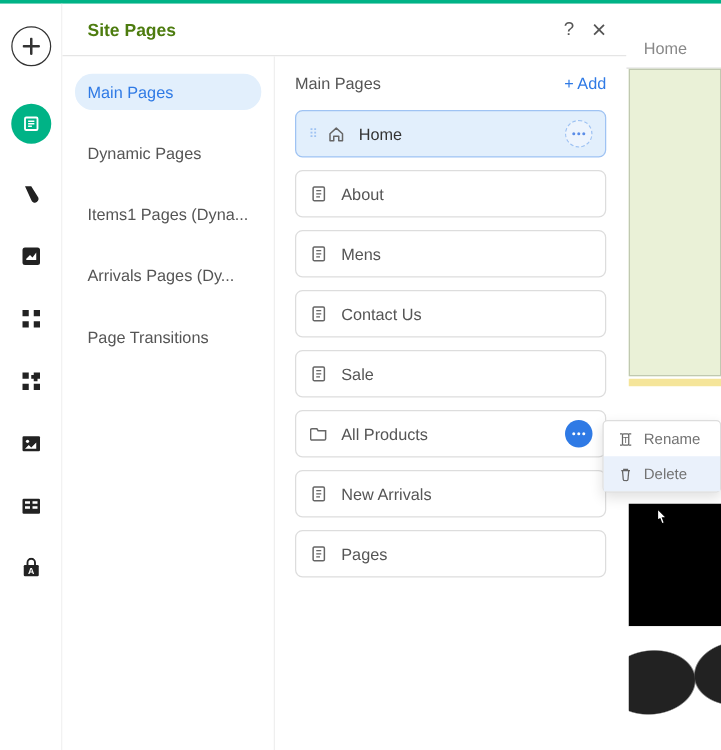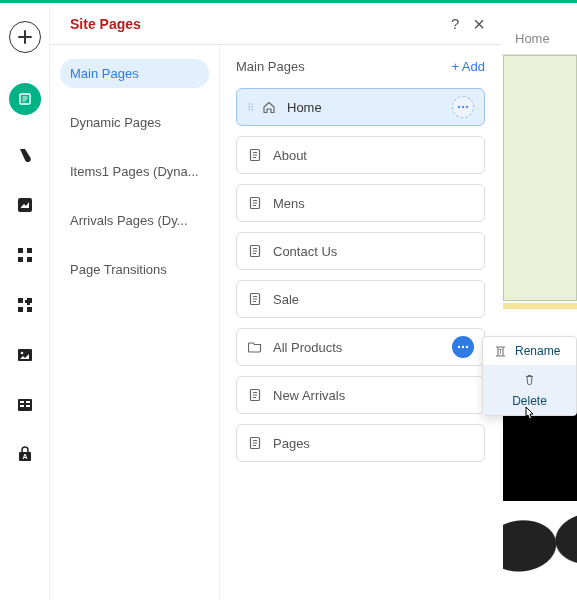--- a/index.html
+++ b/index.html
@@ -16,21 +16,21 @@
     .right-preview { position: absolute; top: 3px; left: 501px; width: 76px; height: 597px; background: #fff; }
     .home-tab { position: absolute; top: 20px; left: 0; right: 0; height: 32px; display: flex; align-items: center; padding-left: 14px; color: #888; font-size: 13px; border-bottom: 1px solid #ddd; }
     .preview-pastel { position: absolute; top: 52px; left: 2px; right: 0; height: 246px; background: #eaf1d7; border: 1px solid #c0c9b0; }
     .preview-yellow { position: absolute; top: 300px; left: 2px; right: 0; height: 6px; background: #f5e59a; }
     .preview-black { position: absolute; top: 400px; left: 2px; right: 0; height: 98px; background: #000; }
     .preview-sunglass { position: absolute; top: 498px; left: 2px; right: 0; height: 102px; background: linear-gradient(#fff, #fff); overflow: hidden; }
     .preview-sunglass::after { content: ""; position: absolute; top: 8px; left: -14px; width: 120px; height: 70px; background: radial-gradient(ellipse 36px 26px at 32px 34px, #222 0, #222 96%, transparent 100%), radial-gradient(ellipse 36px 26px at 102px 34px, #222 0, #222 96%, transparent 100%); transform: rotate(-6deg); }
 
     .panel { position: absolute; top: 3px; left: 50px; width: 451px; height: 597px; background: #fff; }
     .panel-header { height: 42px; display: flex; align-items: center; justify-content: space-between; padding: 0 16px 0 20px; border-bottom: 1px solid #e5e5e5; }
-    .panel-title { font-size: 14px; font-weight: 700; color: #b91c1c; }
+    .panel-title { font-size: 14px; font-weight: 700; color: #4d7c0f; }
     .panel-header-icons { display: flex; gap: 14px; align-items: center; color: #555; }
 
     .panel-body { display: flex; height: calc(100% - 42px); }
     .cats { width: 170px; padding: 14px 10px; border-right: 1px solid #efefef; }
     .cat-item { padding: 7px 10px; font-size: 13px; color: #555; border-radius: 14px; cursor: pointer; white-space: nowrap; overflow: hidden; text-overflow: ellipsis; }
     .cat-item.active { background: #e2effc; color: #2f7ae5; }
     .cat-item + .cat-item { margin-top: 20px; }
 
     .pages-col { flex: 1; padding: 14px 16px 14px 16px; }
     .pages-head { display: flex; justify-content: space-between; align-items: center; margin-bottom: 14px; }
@@ -40,22 +40,22 @@
     .page-row { height: 38px; border: 1px solid #ddd; border-radius: 6px; display: flex; align-items: center; padding: 0 10px 0 10px; margin-bottom: 10px; font-size: 13px; color: #555; position: relative; cursor: pointer; }
     .page-row.selected { background: #e2effc; border-color: #9fc3f3; color: #333; }
     .drag-handle { width: 10px; color: #9fc3f3; font-size: 10px; display: none; margin-right: 4px; }
     .page-row.selected .drag-handle { display: block; }
     .page-ico { width: 16px; height: 16px; margin-right: 10px; display: inline-flex; align-items: center; justify-content: center; }
     .more-btn { margin-left: auto; width: 22px; height: 22px; border-radius: 50%; display: flex; align-items: center; justify-content: center; }
     .more-stroke { border: 1px dashed #9fc3f3; color: #5b8de8; background: #edf4fd; }
     .more-fill { background: #2f7ae5; color: #fff; }
 
     .context-menu { position: absolute; top: 336px; left: 482px; width: 95px; background: #fff; border: 1px solid #ddd; border-radius: 4px; box-shadow: 0 4px 10px rgba(0,0,0,0.12); z-index: 50; font-size: 12px; }
-    .ctx-row { display: flex; align-items: center; gap: 8px; padding: 7px 10px; color: #0c4a6e; cursor: pointer; }
-    .ctx-row.hover { background: #eaf1fb; flex-direction: column; }
+    .ctx-row { display: flex; align-items: flex-start; gap: 8px; padding: 7px 10px; color: #737373; cursor: pointer; }
+    .ctx-row.hover { background: #eaf1fb; }
     .ctx-ico { width: 14px; height: 14px; display: inline-flex; align-items: center; justify-content: center; }
 
     .cursor-img { position: absolute; top: 406px; left: 520px; z-index: 60; pointer-events: none; }
 
     svg { display: block; }
   </style>
 </head>
 <body>
 
 <div class="top-bar"></div>

